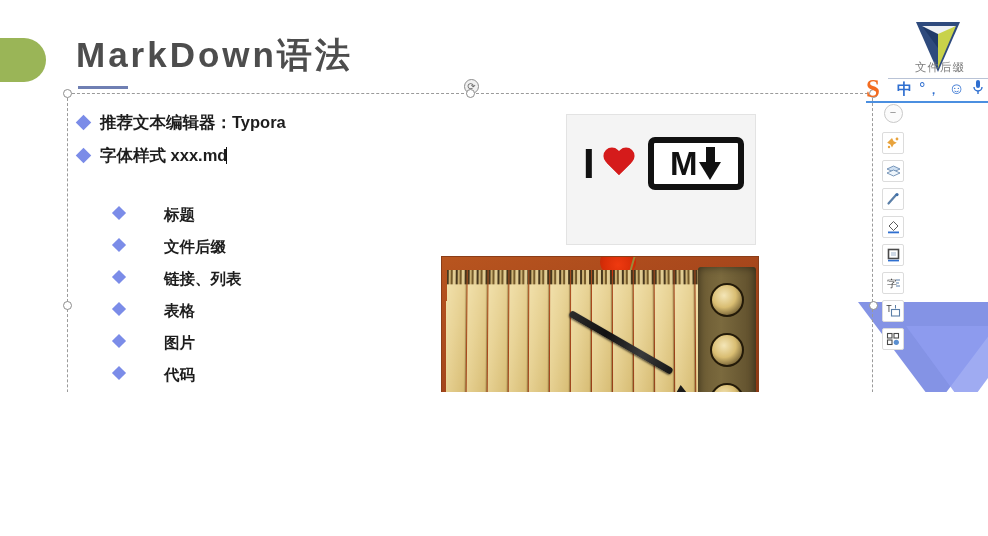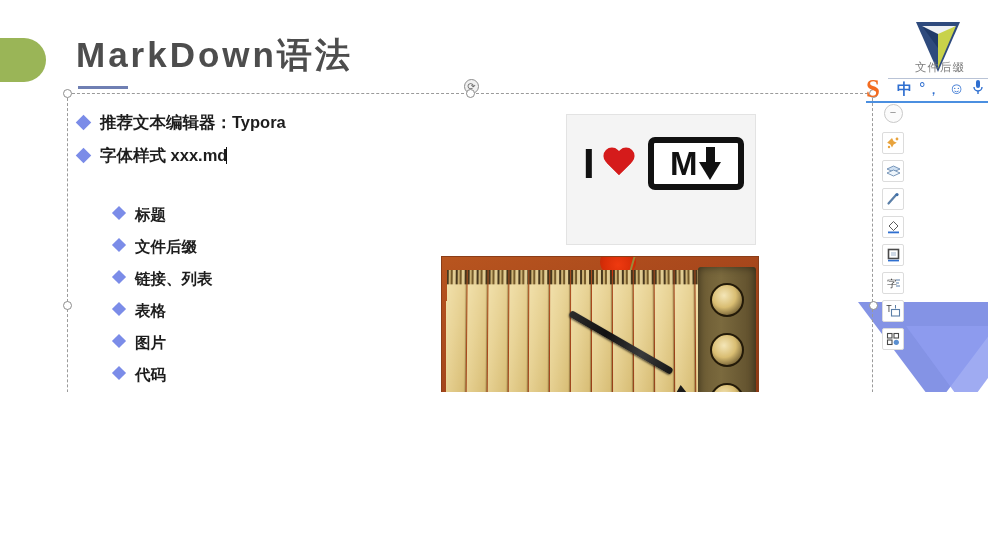--- a/index.html
+++ b/index.html
@@ -58,21 +58,21 @@
   .rot-handle{
     position:absolute;width:15px;height:15px;border-radius:50%;
     background:#f0f0f0;border:1px solid #8d8d8d;box-sizing:border-box;
     color:#6b6b6b;font-size:10px;line-height:13px;text-align:center;
   }
   .rot-stem{position:absolute;width:1px;height:11px;background:#9a9a9a;}
 
   
   .bullets{position:absolute;left:78px;top:112px;width:360px;}
   .b-row{display:flex;align-items:flex-start;margin-bottom:12px;text-align:right;}
-  .b-row.lvl2{margin-left:36px;margin-bottom:11px;}
+  .b-row.lvl2{margin-left:36px;margin-bottom:11px;gap:29px;}
   .dia{
     width:11px;height:11px;background:#7b8ce8;
     transform:rotate(45deg);flex:0 0 auto;margin-top:5px;margin-right:11px;
   }
   .dia.sm{width:10px;height:10px;margin-top:4px;}
   .b-txt{
     font-size:16.5px;font-weight:bold;color:#1d1d1d;
     line-height:21px;white-space:nowrap;
   }
   .b-row.lvl2 .b-txt{font-size:15.5px;}

